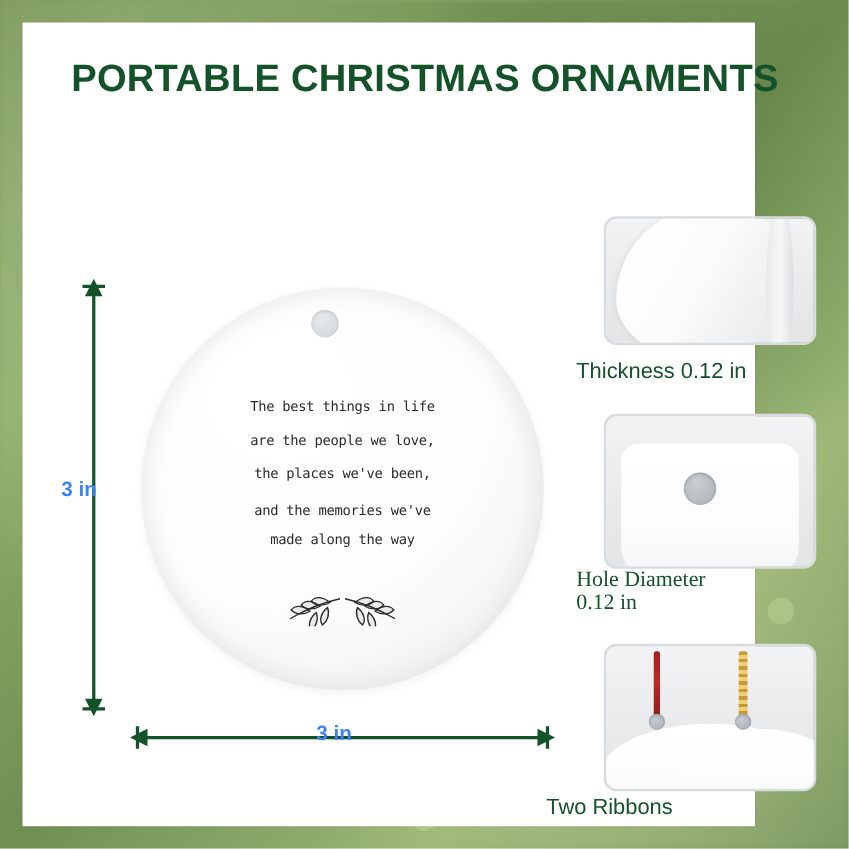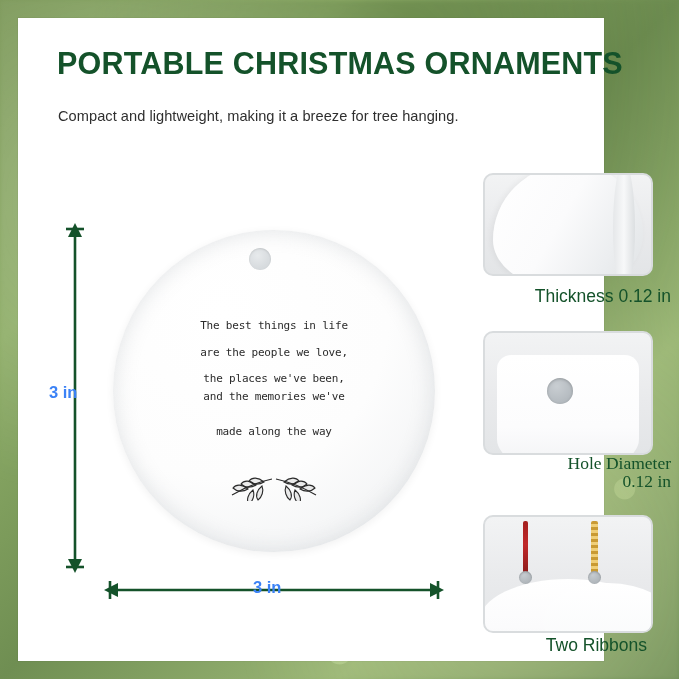--- a/index.html
+++ b/index.html
@@ -131,21 +131,21 @@
     position: absolute;
     width: 166px;
     border: 2px solid #d9dcde;
     border-radius: 10px;
     background: linear-gradient(180deg, #f2f3f4 0%, #e9eaec 55%, #e3e5e7 100%);
     overflow: hidden;
   }
   .panel-caption {
     position: absolute;
     width: 210px;
-    text-align: right;
+    text-align: left;
     color: #14522a;
     font-size: 17.5px;
     line-height: 22px;
   }
 
   .p1 { left: 465px; top: 155px; height: 99px; }
   .p1-cap { left: 443px; top: 267px; }
   .p1-sheet {
     position: absolute;
     left: 8px;
@@ -241,21 +241,20 @@
   .abs { position: absolute; }
 </style>
 </head>
 <body>
 
 <div id="stage">
 
   <div class="card">
 
     <div class="headline">PORTABLE CHRISTMAS ORNAMENTS</div>
-    <div class="subline l2">Compact and lightweight, making it a breeze for tree hanging.</div>
 
     <svg class="abs" style="left:45px; top:205px;" width="24" height="350" viewBox="0 0 24 350">
       <line x1="12" y1="10" x2="12" y2="340" stroke="#14522a" stroke-width="2.6"></line>
       <polygon points="12,0 5,14 19,14" fill="#14522a"></polygon>
       <polygon points="12,350 5,336 19,336" fill="#14522a"></polygon>
       <line x1="3" y1="6" x2="21" y2="6" stroke="#14522a" stroke-width="2.6"></line>
       <line x1="3" y1="344" x2="21" y2="344" stroke="#14522a" stroke-width="2.6"></line>
     </svg>
     <div class="measure-label v-label">3 in</div>
 
@@ -267,21 +266,21 @@
       <line x1="334" y1="3" x2="334" y2="21" stroke="#14522a" stroke-width="2.6"></line>
     </svg>
     <div class="measure-label h-label">3 in</div>
 
     <div class="ornament-wrap">
       <div class="ornament"></div>
       <div class="ornament-hole"></div>
       <div class="ornament-text">The best things in life</div>
       <div class="ornament-text" style="top:136.2px;">the places we've been,</div>
       <div class="ornament-text" style="top:109.6px;">are the people we love,</div>
-      <div class="ornament-text" style="top:154px;text-align:center;">and the memories we've</div>
+      <div class="ornament-text" style="top:166px;text-align:center;">and the memories we've</div>
       <div class="ornament-text" style="top:189.4px;">made along the way</div>
 
       <svg class="sprig" width="120" height="28" viewBox="0 0 120 28">
         <g stroke="#2b2b2b" stroke-width="1.1" fill="none">
           <path d="M58 6 C 44 9, 30 15, 18 22"></path>
           <path d="M62 6 C 76 9, 90 15, 102 22"></path>
           <path d="M50 9 c -6 -5, -12 -5, -15 -1 c 4 4, 10 4, 15 1 z" fill="#2b2b2b" fill-opacity="0.08"></path>
           <path d="M42 12 c -6 -5, -12 -5, -15 -1 c 4 4, 10 4, 15 1 z" fill="#2b2b2b" fill-opacity="0.08"></path>
           <path d="M34 16 c -6 -5, -12 -5, -15 -1 c 4 4, 10 4, 15 1 z" fill="#2b2b2b" fill-opacity="0.08"></path>
           <path d="M48 13 c -5 4, -7 10, -4 14 c 4 -3, 6 -9, 4 -14 z" fill="#2b2b2b" fill-opacity="0.08"></path>

